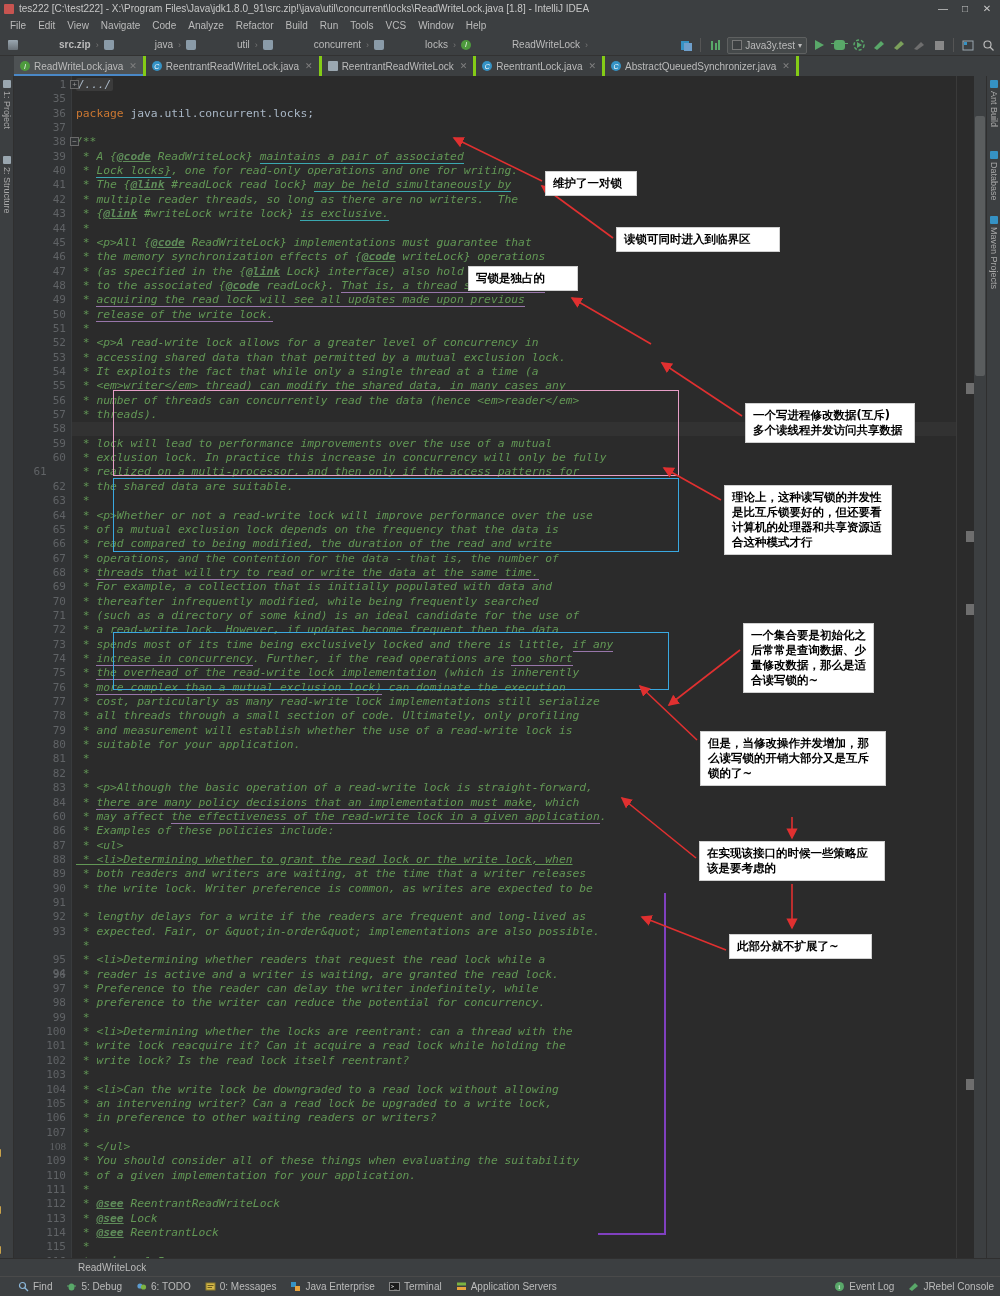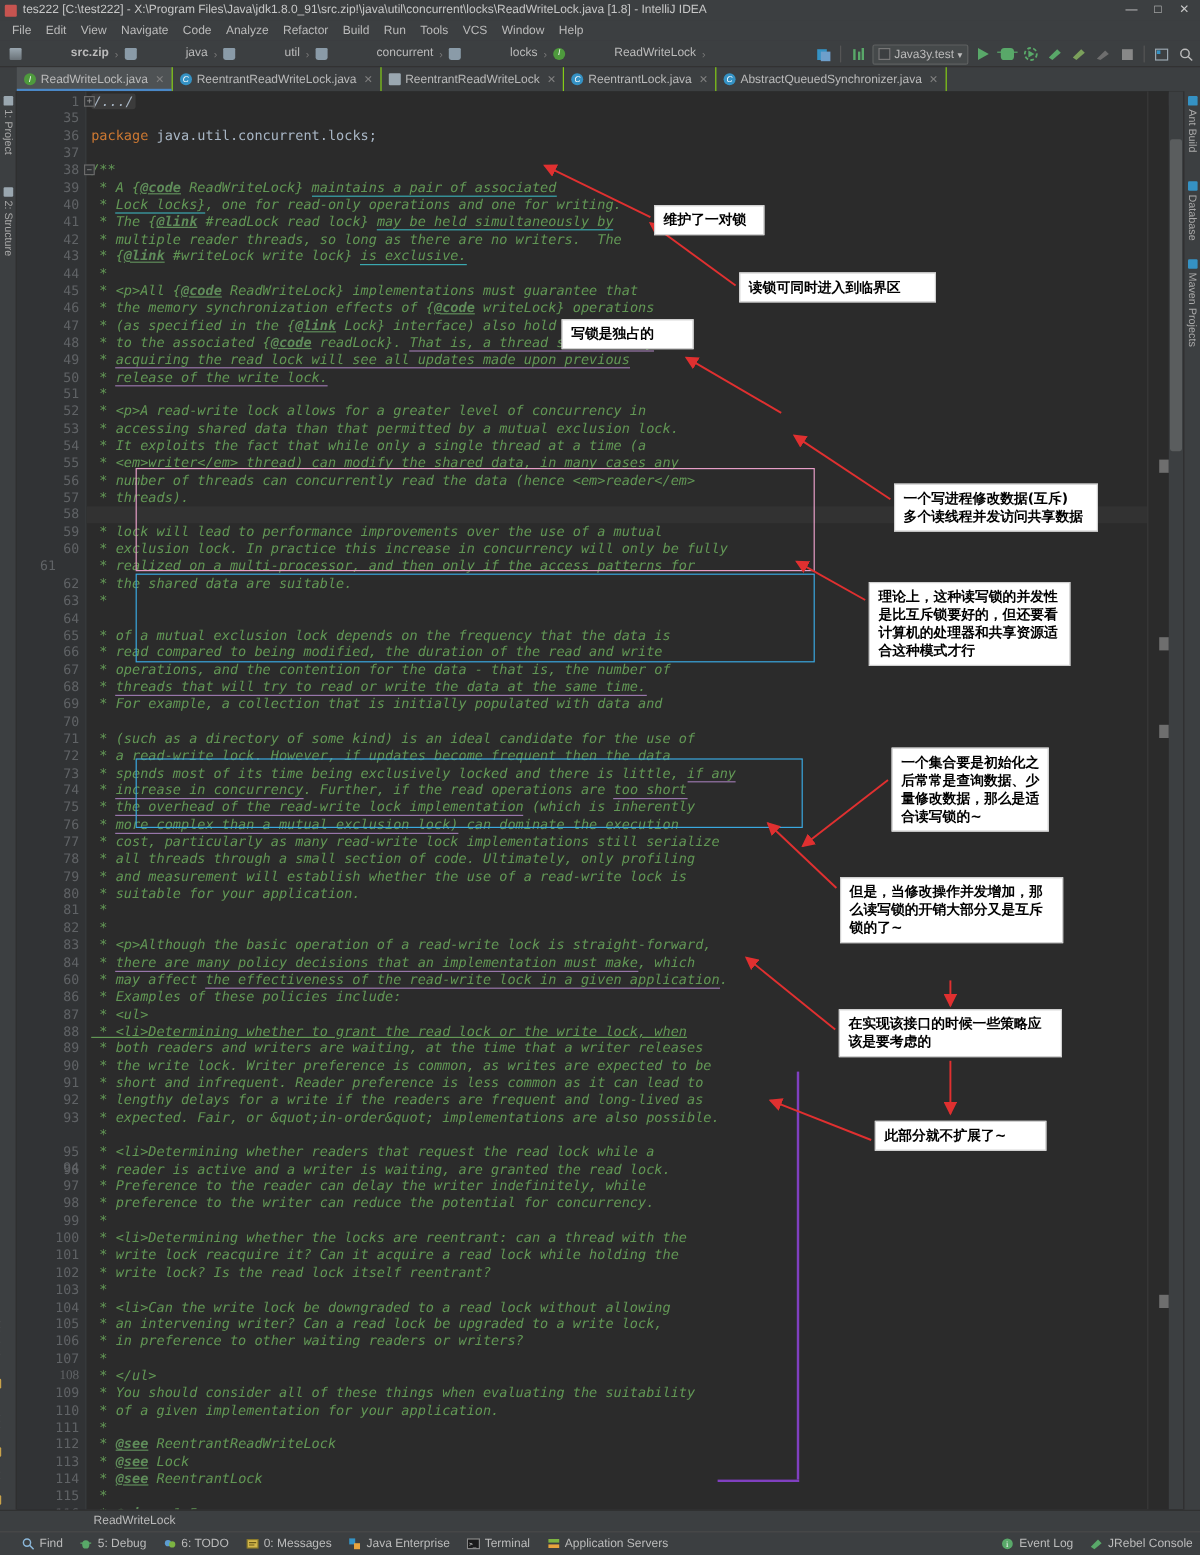--- a/index.html
+++ b/index.html
@@ -59,21 +59,21 @@
   .runcfg .rc-ico { width:10px; height:10px; background:#3C3F41; border:1px solid #777; }
   .tri-right { width:0;height:0;border-left:9px solid #59A869;border-top:5px solid transparent;border-bottom:5px solid transparent;}
   .bug { width:11px;height:10px;background:#59A869;border-radius:3px;position:relative;}
   .bug:before{content:"";position:absolute;left:-3px;top:3px;width:17px;height:1px;background:#59A869;}
   .sq-stop{width:9px;height:9px;background:#888;}
 
   
   .tabsbar { height: 20px; background: #3C3F41; display: flex; align-items: stretch; padding-left: 14px; }
   .tab {
     display: flex; align-items: center; gap: 4px; padding: 0 6px; font-size: 10px;
-    color: #BBBBBB; border-right: 1px solid #84cc16; position: relative; white-space: nowrap;
+    color: #BBBBBB; border-right: 3px solid #84cc16; position: relative; white-space: nowrap;
   }
   .tab.active { background: #4E5254; }
   .tab.active:after { content:""; position:absolute; left:0; right:0; bottom:0; height:2px; background:#4A88C7;}
   .tab .x { color: #808080; font-size: 9px; margin-left: 2px; }
   .ico-circle { width:10px;height:10px;border-radius:50%;display:flex;align-items:center;justify-content:center;
                 font-size:7px;color:#fff;font-style:italic;flex:0 0 auto;}
   .ico-green { background:#4E9A3D; }
   .ico-blue { background:#3592C4; }
   .ico-hier { width:10px;height:10px;background:#9AA7B0;border-radius:1px;flex:0 0 auto;}
 
@@ -456,46 +456,47 @@
           <div class="cline" style="top: 289px; left: 4px;"> * It exploits the fact that while only a single thread at a time (a</div>
           <div class="cline" style="top: 303.35px; left: 4px;"> * &lt;em&gt;writer&lt;/em&gt; thread) can modify the shared data, in many cases any</div>
           <div class="cline" style="top: 317.7px; left: 4px;"> * number of threads can concurrently read the data (hence &lt;em&gt;reader&lt;/em&gt;</div>
           <div class="cline" style="top: 332.05px; left: 4px;"> * threads).</div>
           <div class="cline" style="top: 346.4px; left: 4px;"> * In theory, the increase in concurrency permitted by the use of a read-write</div>
           <div class="cline" style="top: 360.75px; left: 4px;"> * lock will lead to performance improvements over the use of a mutual</div>
           <div class="cline" style="top: 375.1px; left: 4px;"> * exclusion lock. In practice this increase in concurrency will only be fully</div>
           <div class="cline" style="top: 389.45px; left: 4px;"> * realized on a multi-processor, and then only if the access patterns for</div>
           <div class="cline" style="top: 403.8px; left: 4px;"> * the shared data are suitable.</div>
           <div class="cline" style="top: 418.15px; left: 4px;"> *</div>
+          <div class="cline" style="top: 432.5px; left: 4px;"> * &lt;p&gt;Whether or not a read-write lock will improve performance over the use</div>
           <div class="cline" style="top: 446.85px; left: 4px;"> * of a mutual exclusion lock depends on the frequency that the data is</div>
           <div class="cline" style="top: 461.2px; left: 4px;"> * read compared to being modified, the duration of the read and write</div>
           <div class="cline" style="top: 475.55px; left: 4px;"> * operations, and the contention for the data - that is, the number of</div>
           <div class="cline" style="top: 489.9px; left: 4px;"> * <span class="purple-u">threads that will try to read or write the data at the same time.</span></div>
           <div class="cline" style="top: 504.25px; left: 4px;"> * For example, a collection that is initially populated with data and</div>
+          <div class="cline" style="top: 518.6px; left: 4px;"> * thereafter infrequently modified, while being frequently searched</div>
           <div class="cline" style="top: 532.95px; left: 4px;"> * (such as a directory of some kind) is an ideal candidate for the use of</div>
           <div class="cline" style="top: 547.3px; left: 4px;"> * a read-write lock. However, if updates become frequent then the data</div>
           <div class="cline" style="top: 561.65px; left: 4px;"> * spends most of its time being exclusively locked and there is little, <span class="purple-u">if any</span></div>
           <div class="cline" style="top: 576px; left: 4px;"> * <span class="purple-u">increase in concurrency</span>. Further, if the read operations are <span class="purple-u">too short</span></div>
           <div class="cline" style="top: 590.35px; left: 4px;"> * <span class="purple-u">the overhead of the read-write lock implementation</span> (which is inherently</div>
           <div class="cline" style="top: 604.7px; left: 4px;"> * <span class="purple-u">more complex than a mutual exclusion lock)</span> can dominate the execution</div>
           <div class="cline" style="top: 619.05px; left: 4px;"> * cost, particularly as many read-write lock implementations still serialize</div>
           <div class="cline" style="top: 633.4px; left: 4px;"> * all threads through a small section of code. Ultimately, only profiling</div>
           <div class="cline" style="top: 647.75px; left: 4px;"> * and measurement will establish whether the use of a read-write lock is</div>
           <div class="cline" style="top: 662.1px; left: 4px;"> * suitable for your application.</div>
           <div class="cline" style="top: 676.45px; left: 4px;"> *</div>
           <div class="cline" style="top: 690.8px; left: 4px;"> *</div>
           <div class="cline" style="top: 705.15px; left: 4px;"> * &lt;p&gt;Although the basic operation of a read-write lock is straight-forward,</div>
           <div class="cline" style="top: 719.5px; left: 4px;"> * <span class="purple-u">there are many policy decisions that an implementation must make</span>, which</div>
           <div class="cline" style="top: 733.85px; left: 4px;"> * may affect <span class="purple-u">the effectiveness of the read-write lock in a given application</span>.</div>
           <div class="cline" style="top: 748.2px; left: 4px;"> * Examples of these policies include:</div>
           <div class="cline" style="top: 762.55px; left: 4px;"> * &lt;ul&gt;</div>
           <div class="cline" style="top: 776.9px; left: 4px; text-decoration: underline;"> * &lt;li&gt;Determining whether to grant the read lock or the write lock, when</div>
           <div class="cline" style="top: 791.25px; left: 4px;"> * both readers and writers are waiting, at the time that a writer releases</div>
           <div class="cline" style="top: 805.6px; left: 4px;"> * the write lock. Writer preference is common, as writes are expected to be</div>
-          <div class="cline" style="top: 819.95px; left: 4px;"> * short and infrequent. Reader preference is less common as it can lead to</div>
           <div class="cline" style="top: 834.3px; left: 4px;"> * lengthy delays for a write if the readers are frequent and long-lived as</div>
           <div class="cline" style="top: 848.65px; left: 4px;"> * expected. Fair, or &amp;quot;in-order&amp;quot; implementations are also possible.</div>
           <div class="cline" style="top: 863px; left: 4px;"> *</div>
           <div class="cline" style="top: 877.35px; left: 4px;"> * &lt;li&gt;Determining whether readers that request the read lock while a</div>
           <div class="cline" style="top: 891.7px; left: 4px;"> * reader is active and a writer is waiting, are granted the read lock.</div>
           <div class="cline" style="top: 906.05px; left: 4px;"> * Preference to the reader can delay the writer indefinitely, while</div>
           <div class="cline" style="top: 920.4px; left: 4px;"> * preference to the writer can reduce the potential for concurrency.</div>
           <div class="cline" style="top: 934.75px; left: 4px;"> *</div>
           <div class="cline" style="top: 949.1px; left: 4px;"> * &lt;li&gt;Determining whether the locks are reentrant: can a thread with the</div>
           <div class="cline" style="top: 963.45px; left: 4px;"> * write lock reacquire it? Can it acquire a read lock while holding the</div>

